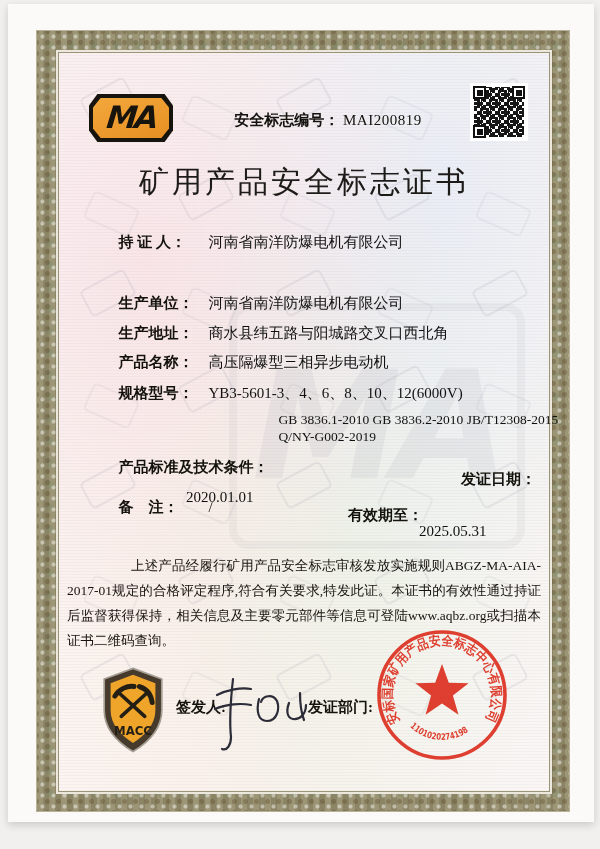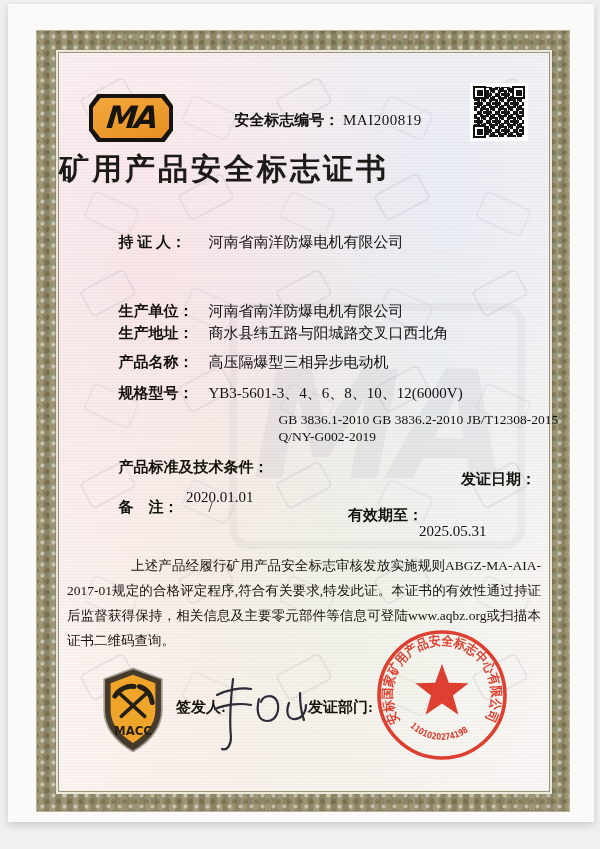--- a/index.html
+++ b/index.html
@@ -78,28 +78,28 @@
     background:
       repeating-conic-gradient(#161616 0 25%, transparent 0 50%) 0 0/6px 6px,
       repeating-conic-gradient(#161616 0 25%, transparent 0 50%) 3px 1px/9px 9px;
   }
   .qr b{position:absolute;width:13px;height:13px;border:2.5px solid #111;background:#fff;box-sizing:border-box;}
   .qr b::after{content:"";position:absolute;inset:1.5px;background:#111;}
   .qr .f-tl{left:0;top:0;}
   .qr .f-tr{right:0;top:0;}
   .qr .f-bl{left:0;bottom:0;}
   .title{
-    position:absolute;left:0;width:100%;top:96px;
-    font-size:30px;font-weight:bold;letter-spacing:3px;color:#1d1b18;
+    position:absolute;left:0;width:100%;top:109px;text-align:center;
+    font-size:30px;font-weight:normal;letter-spacing:3px;color:#1d1b18;
   }
   
   .row{position:absolute;left:37px;font-size:15px;color:#14120c;white-space:pre;}
   .row .lbl{font-weight:bold;display:inline-block;min-width:90px;white-space:pre;}
   .row .val{color:#111;}
-  .r0{top:163px}.r1{top:193px}.r2{top:232px}.r3{top:254px}
+  .r0{top:163px}.r1{top:193px}.r2{top:224px}.r3{top:254px}
   .r4{top:283px}.r5{top:314px}.r6{top:341px}.r7{top:373px}
   .r6 .lbl{min-width:160px;margin-top:47px;}
   .r6 .val{display:inline-block;width:285px;white-space:normal;vertical-align:top;font-size:13.5px;line-height:17px;}
   .r-date{top:400px;width:440px;text-align:right;}
   .r-date .val{position:absolute;left:90px;}
   .r-date .lbl2{position:absolute;left:237px;}
   .r-date .val2{position:absolute;left:323px;}
   .r-rem{top:428px;}
   .stmt{
     position:absolute;left:8px;top:500px;width:474px;

